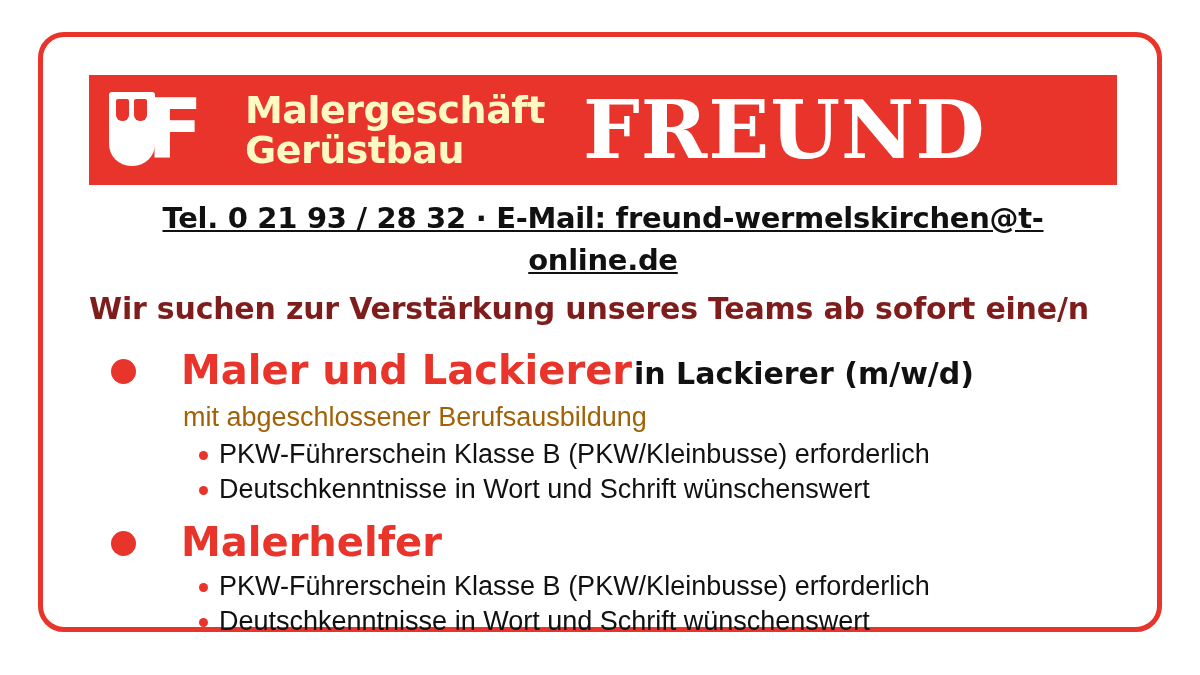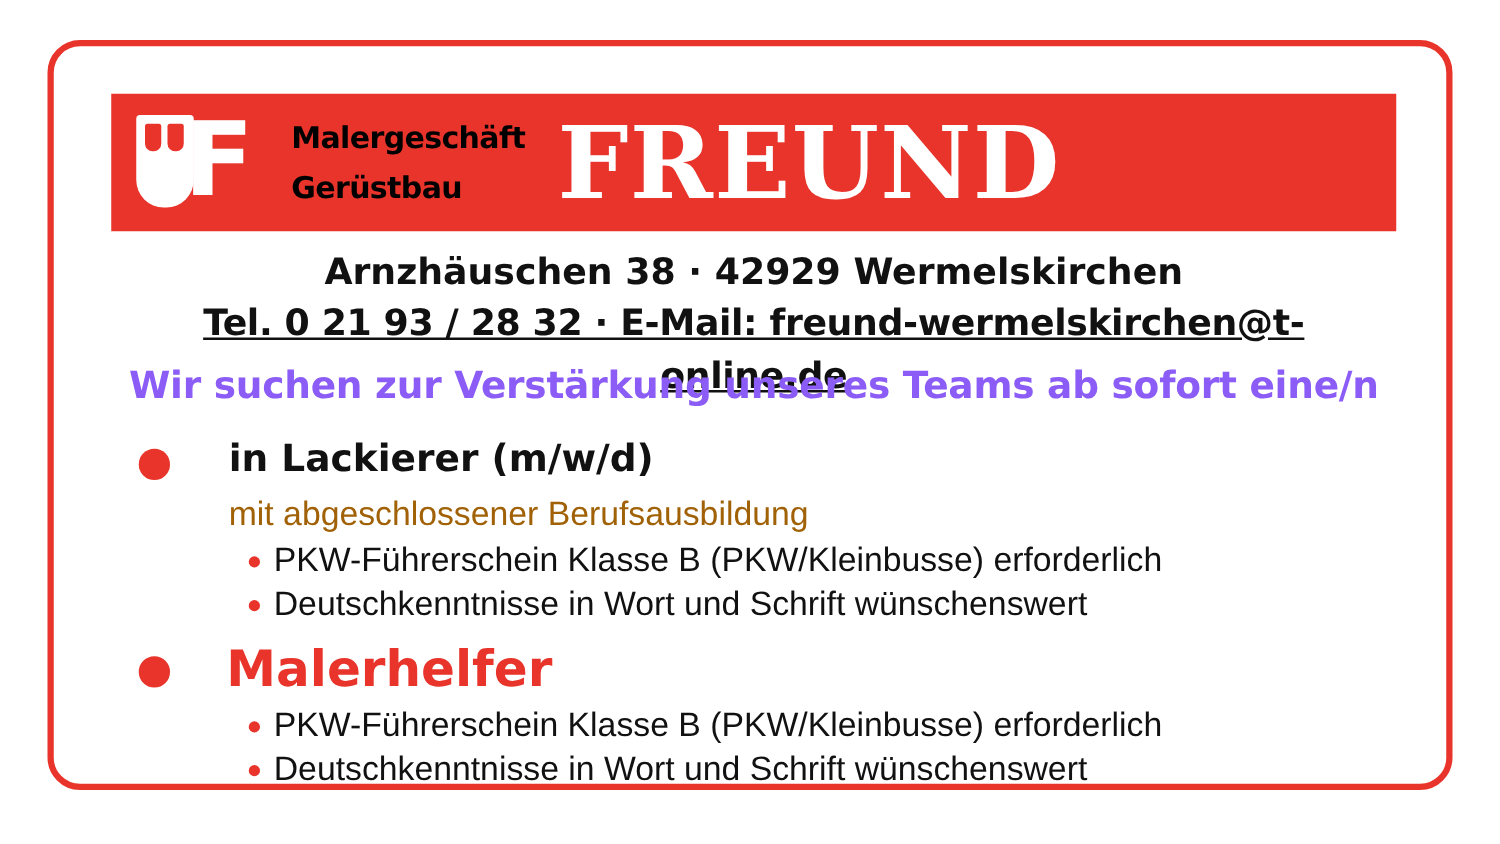--- a/index.html
+++ b/index.html
@@ -72,32 +72,32 @@
     top: 4px;
     font-family: "DejaVu Sans", sans-serif;
     font-weight: 700;
     font-size: 82px;
     line-height: 82px;
     color: #ffffff;
     letter-spacing: -2px;
   }
 
   .company-lines {
-    margin-left: 12px;
-    color: #000000;
-    font-family: "DejaVu Sans", sans-serif;
-    font-weight: 700;
-    font-size: 24px;
+    margin-left: 24px;
+    color: #fef9c3;
+    font-family: "DejaVu Sans", sans-serif;
+    font-weight: 700;
+    font-size: 38px;
     line-height: 40px;
     letter-spacing: -0.5px;
     flex: 0 0 auto;
   }
 
   .brand-word {
-    margin-left: 26px;
+    margin-left: 38px;
     color: #ffffff;
     font-family: "DejaVu Serif", serif;
     font-weight: 700;
     font-size: 80px;
     line-height: 84px;
     letter-spacing: 1px;
     flex: 1 1 auto;
     white-space: nowrap;
   }
 
@@ -119,29 +119,29 @@
   }
   .contact .line2 {
     font-size: 29px;
     line-height: 42px;
     letter-spacing: -0.3px;
     text-decoration: underline;
   }
 
   .intro {
     position: absolute;
-    left: 32px;
+    left: 46px;
     top: 252px;
     width: 1028px;
-    text-align: right;
+    text-align: left;
     font-family: "DejaVu Sans", sans-serif;
     font-weight: 700;
     font-size: 30px;
     line-height: 40px;
-    color: #8b5cf6;
+    color: #7f1d1d;
     letter-spacing: -0.2px;
   }
 
   
   .jobs {
     position: absolute;
     left: 46px;
     top: 308px;
     width: 1040px;
   }
@@ -226,31 +226,31 @@
       <div class="logo-f">F</div>
     </div>
     <div class="company-lines">
       <div>Malergeschäft</div>
       <div>Gerüstbau</div>
     </div>
     <div class="brand-word">FREUND</div>
   </div>
 
   <div class="contact">
-    <div class="line1">Arnzhäuschen 38 · 42929 Wermelskirchen</div>
     <div class="line2">Tel. 0 21 93 / 28 32 · E-Mail: freund-wermelskirchen@t-online.de</div>
   </div>
 
   <div class="intro">Wir suchen zur Verstärkung unseres Teams ab sofort eine/n</div>
 
   <div class="jobs">
 
     <div class="job">
       <span class="job-bullet"></span>
       <div class="job-title-row">
+        <span class="job-title">Maler und Lackierer</span>
         <span class="job-suffix">in Lackierer (m/w/d)</span>
       </div>
       <div class="job-note">mit abgeschlossener Berufsausbildung</div>
       <ul class="sub-list">
         <li>PKW-Führerschein Klasse B (PKW/Kleinbusse) erforderlich</li>
         <li>Deutschkenntnisse in Wort und Schrift wünschenswert</li>
       </ul>
     </div>
 
     <div class="job">

